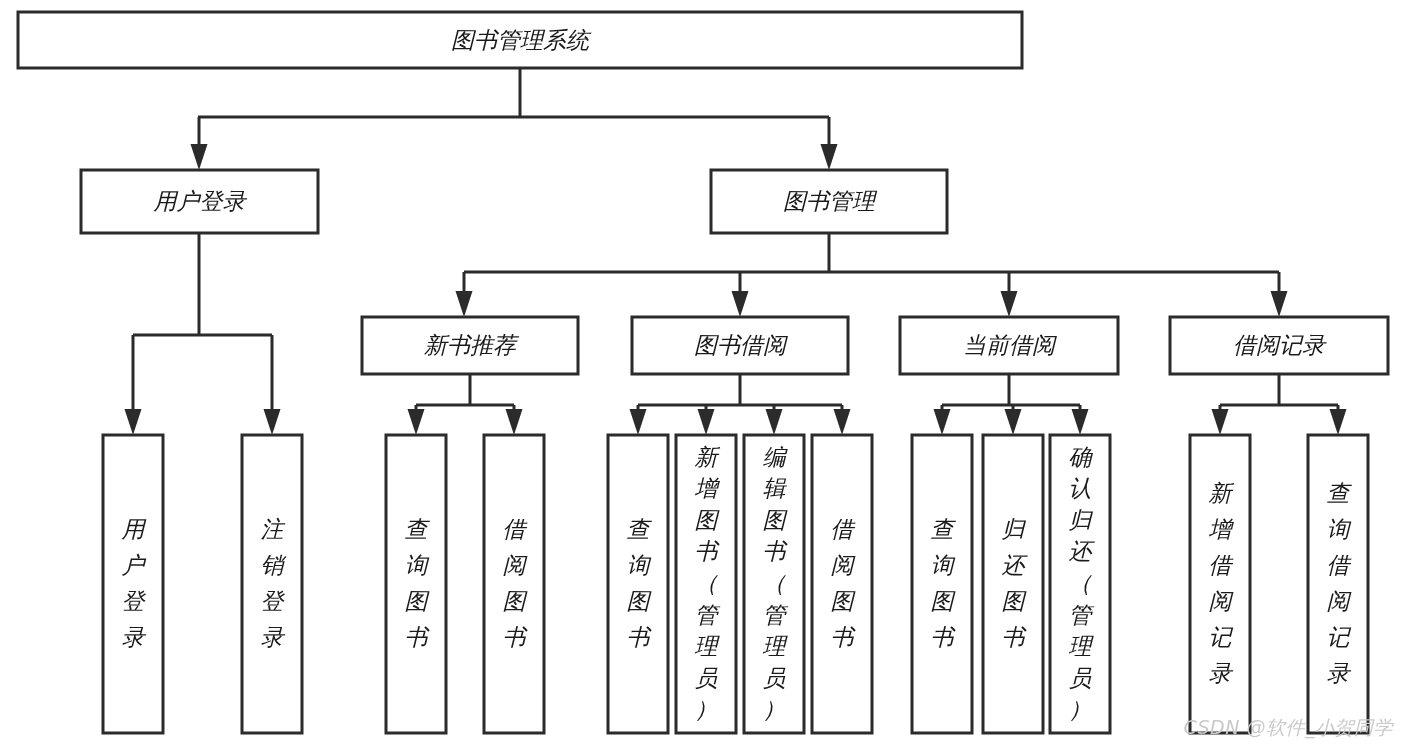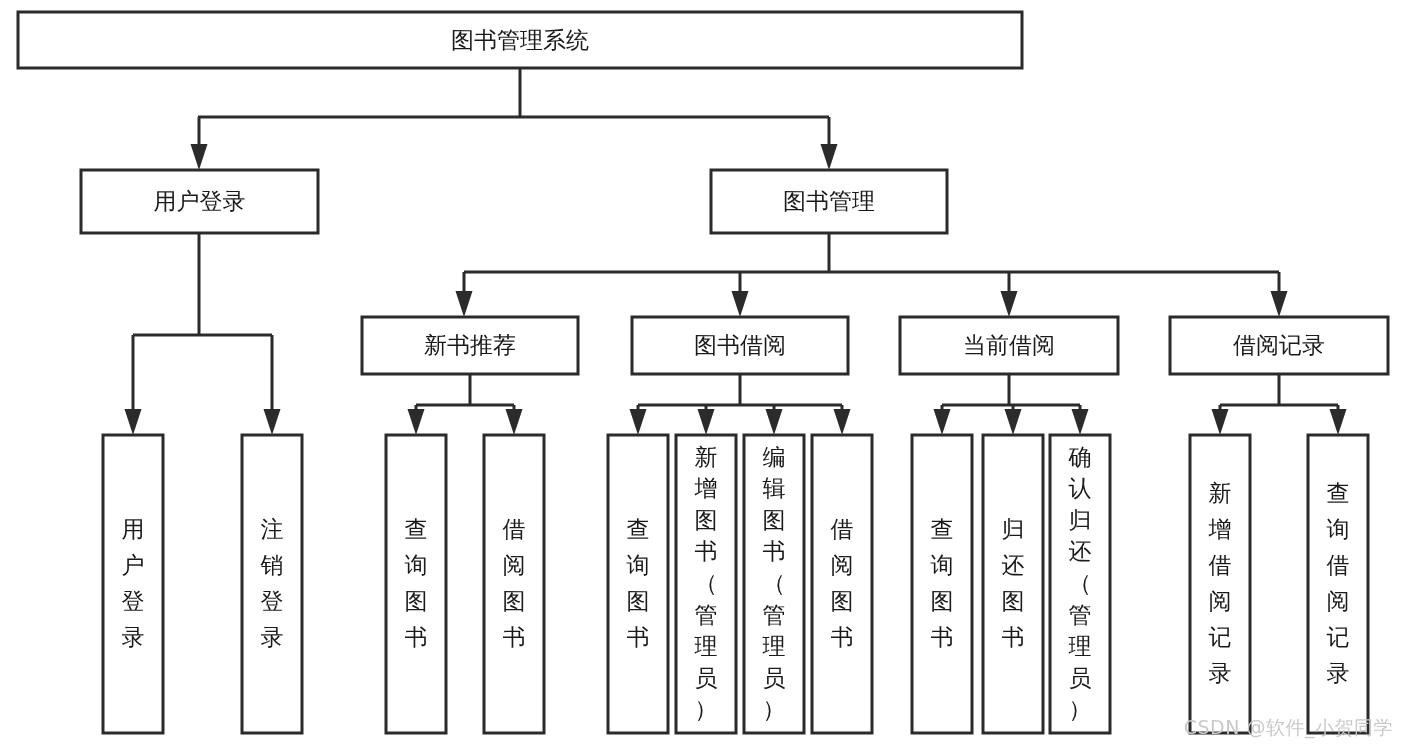--- a/index.html
+++ b/index.html
@@ -12,20 +12,21 @@
     width: 1405px;
     height: 747px;
     font-family: "DejaVu Sans", "Liberation Sans", sans-serif;
     overflow: hidden;
     position: relative;
   }
   #diagram-root {
     position: relative;
     width: 1405px;
     height: 747px;
+    font-style: italic;
   }
   svg.diagram-canvas {
     position: absolute;
     left: 0;
     top: 0;
     width: 1405px;
     height: 747px;
     display: block;
   }
   .node-box {

